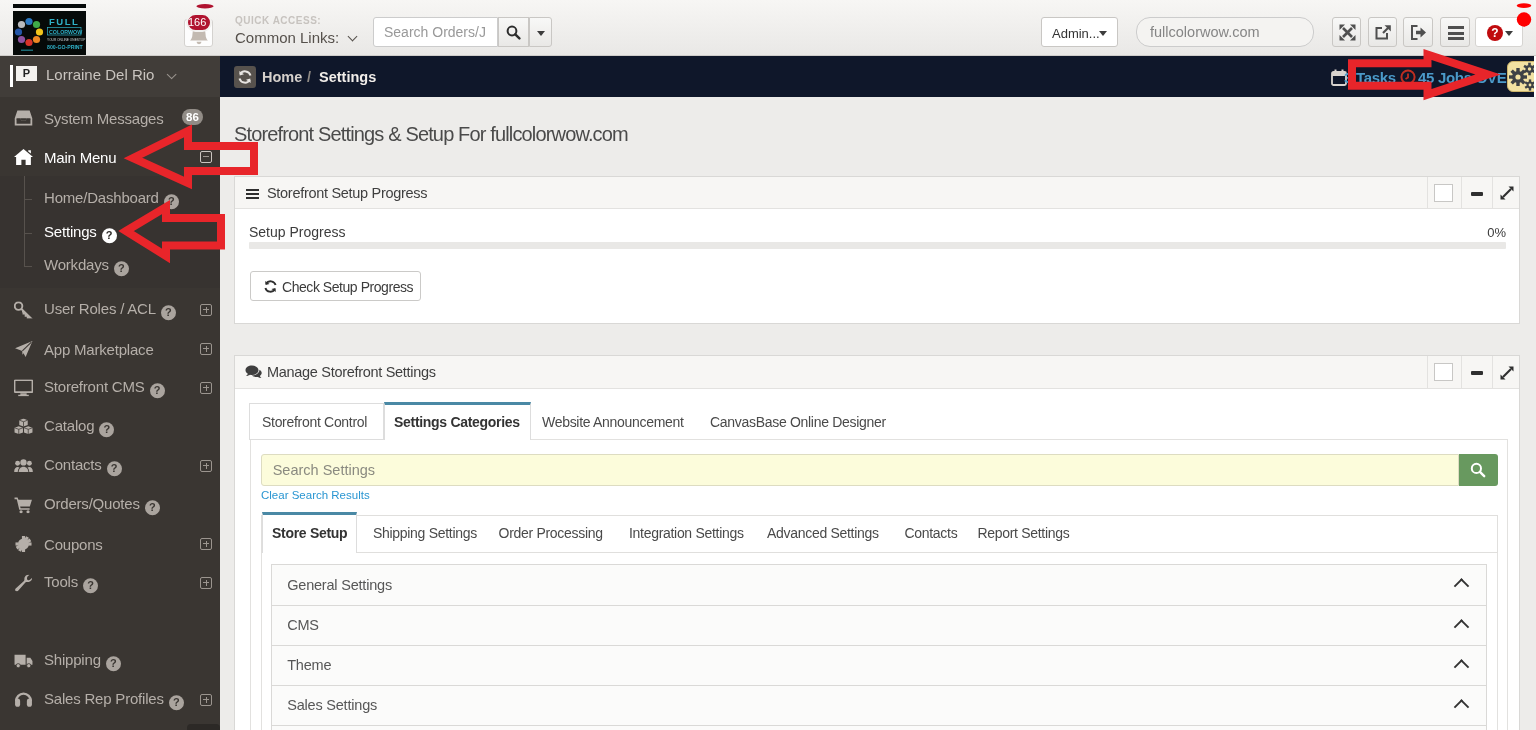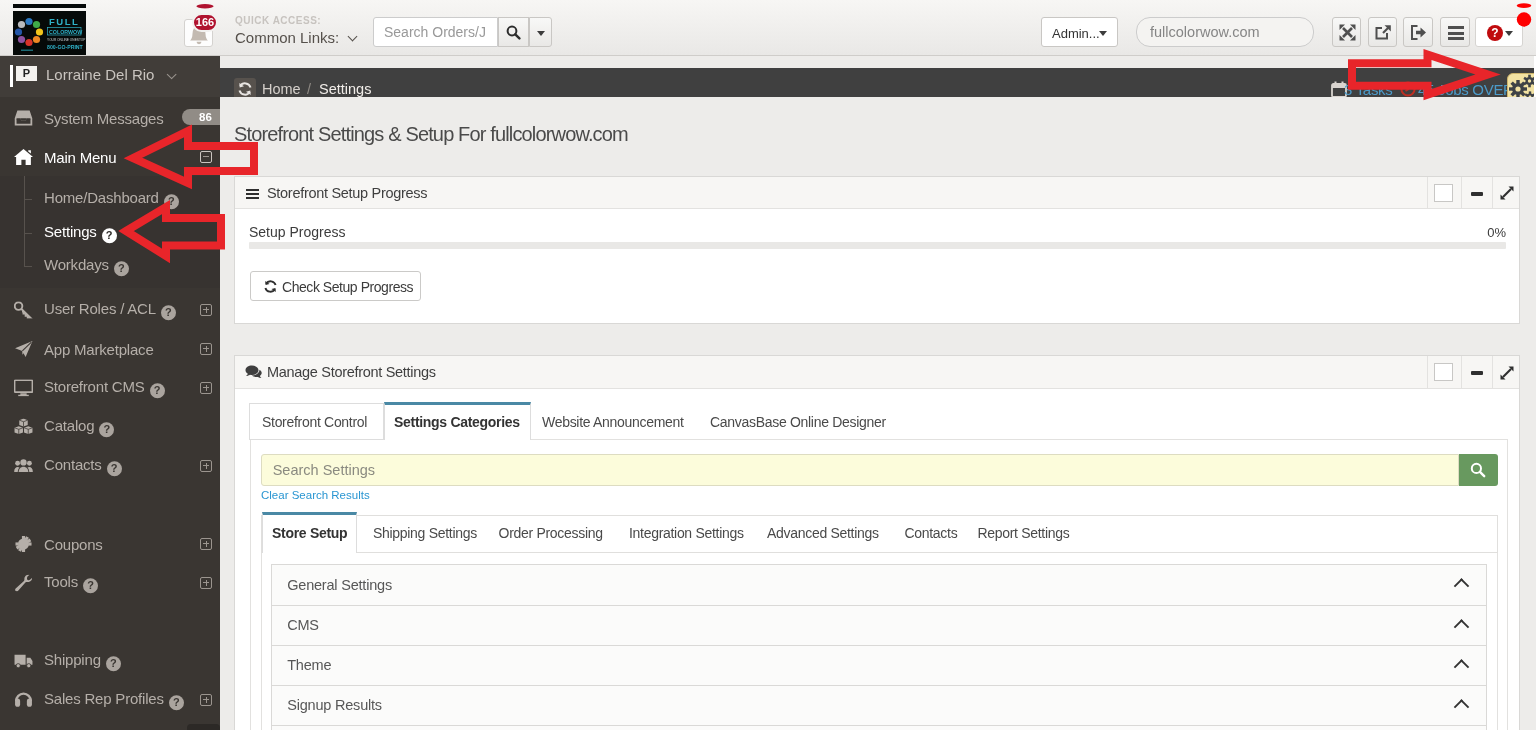--- a/index.html
+++ b/index.html
@@ -6,23 +6,23 @@
 html,body { font-family:"Liberation Sans", sans-serif; }
 body { width:1536px; height:730px; position:relative; overflow:hidden; background:#edecea; }
 
 
 #tophdr { position:absolute; left:0; top:0; width:1536px; height:56px;
   background:linear-gradient(#f7f6f4,#e9e8e6); border-bottom:1px solid #cfcdca; }
 #logo { position:absolute; left:13px; top:11px; width:73px; height:44px; background:#060a09; }
 #logobar { position:absolute; left:13px; top:4px; width:73px; height:4px; background:#060a09; }
 #bellbtn { position:absolute; left:184px; top:19px; width:29px; height:28px; background:#fdfdfd;
   border:1px solid #d4d2cf; border-radius:3px; }
-#bellbadge { position:absolute; left:192px; top:13px; width:26px; height:19px; background:#b0132f;
-  border:2px solid #f2f1ef; border-radius:10px; color:#fff; font-size:11px; font-weight:bold;
-  text-align:center; line-height:15px; z-index:3;}
+#bellbadge { position:absolute; left:186px; top:13px; width:26px; height:19px; background:#b0132f;
+  border:2px solid #f2f1ef; border-radius:10px; color:#fff; font-size:11px; font-weight:normal;
+  text-align:left; line-height:15px; z-index:3;}
 .qa-label { position:absolute; left:235px; top:15px; font-size:10px; font-weight:bold; color:#c7c3bf; letter-spacing:.5px; }
 .qa-links { position:absolute; left:235px; top:29px; font-size:15px; color:#55504b; }
 .hdr-input { position:absolute; background:#fff; border:1px solid #ccc; border-radius:14px; font-size:14px; color:#999; }
 .hdr-btn { position:absolute; background:linear-gradient(#f8f8f7,#e9e8e6); border:1px solid #c9c7c4; border-radius:3px; }
 .caret { display:inline-block; width:0; height:0; border-left:4px solid transparent; border-right:4px solid transparent; border-top:5px solid #3c3c3c; vertical-align:middle; }
 
 
 #sidebar { position:absolute; left:0; top:56px; width:220px; height:674px; background:#3a3632; }
 #userrow { position:absolute; left:0; top:0; width:220px; height:41px; background:#413d39; }
 #submenu { position:absolute; left:0; top:120px; width:220px; height:112px; background:#373330; }
@@ -30,26 +30,26 @@
 .mi .txt { position:absolute; left:44px; top:50%; transform:translateY(-50%); white-space:nowrap; letter-spacing:-0.2px;}
 .mi .ic { position:absolute; left:14px; top:50%; transform:translateY(-50%); width:19px; height:17px; }
 .mi.white { color:#fff; }
 .qm { display:inline-block; width:15px; height:15px; border-radius:50%; background:#aaa49e; color:#3a3632;
   font-size:11px; font-weight:bold; text-align:center; line-height:15px; vertical-align:-1.5px; margin-left:5px;}
 .qm.w { background:#fff; color:#2b2825; }
 .plus { position:absolute; left:200px; width:12px; height:12px; border:1px solid #9b958f; border-radius:2px; }
 .plus:before { content:""; position:absolute; left:2px; top:4.5px; width:6px; height:1px; background:#9b958f; }
 .plus.p:after { content:""; position:absolute; left:4.5px; top:2px; width:1px; height:6px; background:#9b958f; }
 #badge86 { position:absolute; left:182px; top:10px; background:#918c86; color:#fff; font-size:11.5px; font-weight:bold;
-  border-radius:9px; padding:2px 17px; }
+  border-radius:9px; padding:2px 4px; }
 .treev { position:absolute; left:24px; top:0; width:1px; height:91px; background:#57524d; }
 .treeh { position:absolute; left:24px; width:8px; height:1px; background:#57524d; }
 
 
-#crumb { position:absolute; left:220px; top:68px; width:1314px; height:41px; background:#404040; }
+#crumb { position:absolute; left:220px; top:56px; width:1314px; height:41px; background:#0f172a;font-weight:bold; }
 #refbtn { position:absolute; left:14px; top:10px; width:22px; height:22px; background:#57524d; border-radius:3px; }
 .crumb-txt { position:absolute; top:50%; transform:translateY(-50%); font-size:14.5px; }
 #whitestrip { position:absolute; left:1534px; top:56px; width:2px; height:41px; background:#fff; }
 #gearbtn { position:absolute; left:1287px; top:5px; width:47px; height:31px; background:#f2e2a2; border:1px solid #cdb46b; border-radius:6px; }
 
 
 #main { position:absolute; left:220px; top:97px; width:1316px; height:633px; background:#edecea; }
 h1.pagetitle { position:absolute; left:14px; top:26px; font-size:20px; font-weight:normal; color:#4a4a4a; letter-spacing:-0.85px; }
 .panel { position:absolute; background:#fff; border:1px solid #d9d8d6; }
 .phead { position:absolute; left:0; top:0; right:0; height:32px; background:#f7f6f4; border-bottom:1px solid #e3e2e0; }
@@ -256,20 +256,28 @@
           <path d="M9.5 8.7 L13.5 7.2 L17.5 8.7 L17.5 13.2 L13.5 14.7 L9.5 13.2 Z"></path>
         </g>
         <g stroke="#3a3632" stroke-width="0.7" fill="none">
           <path d="M5 1.5 L9 3 L13 1.5 M9 3 L9 7.5"></path>
           <path d="M0.5 8.7 L4.5 10.2 L8.5 8.7 M4.5 10.2 L4.5 14.7"></path>
           <path d="M9.5 8.7 L13.5 10.2 L17.5 8.7 M13.5 10.2 L13.5 14.7"></path>
         </g>
       </svg>
     <span class="txt">Catalog<span class="qm">?</span></span>
   </div>
+  <div class="mi" style="top:429.5px;">
+    <svg class="ic" viewBox="0 0 18 16">
+        <path d="M0.5 1 H3.4 L4.2 3 H17 L15 9.5 H5.8 L6.3 11 H14.8 V12.6 H5 L2.6 2.6 H0.5 Z" fill="#b5afa9"></path>
+        <circle cx="6.7" cy="14.4" r="1.5" fill="#b5afa9"></circle>
+        <circle cx="13.3" cy="14.4" r="1.5" fill="#b5afa9"></circle>
+      </svg>
+    <span class="txt">Orders/Quotes<span class="qm">?</span></span>
+  </div>
   <div class="mi" style="top:468.5px;">
     <svg class="ic" viewBox="0 0 18 16">
         <g transform="translate(9,8)" fill="#b5afa9">
           <circle r="5.2"></circle>
           <g>
             <rect x="-1.5" y="-7.6" width="3" height="3"></rect>
             <rect x="-1.5" y="4.6" width="3" height="3"></rect>
           </g>
           <g transform="rotate(30)">
             <rect x="-1.5" y="-7.6" width="3" height="3"></rect>
@@ -497,21 +505,21 @@
         </div>
       <div class="acc-row" style="top:41px;height:40px;">
           <span class="acc-label">CMS</span>
           <span class="chev" style="top:20px;"></span>
         </div>
       <div class="acc-row" style="top:81px;height:40px;">
           <span class="acc-label">Theme</span>
           <span class="chev" style="top:20px;"></span>
         </div>
       <div class="acc-row" style="top:121px;height:40px;">
-          <span class="acc-label">Signup Results</span>
+          <span class="acc-label">Sales Settings</span>
           <span class="chev" style="top:20px;"></span>
         </div>
       <div class="acc-row" style="top:161px;height:13px;"></div>
     </div>
   </div>
 </div>
 
 <svg id="anno" width="1536" height="730" viewBox="0 0 1536 730">
   <g stroke="#e8252a" stroke-width="8" fill="none">
     <polygon points="133,158 188,131 188,146 254,146 254,171 188,171 188,183"></polygon>

